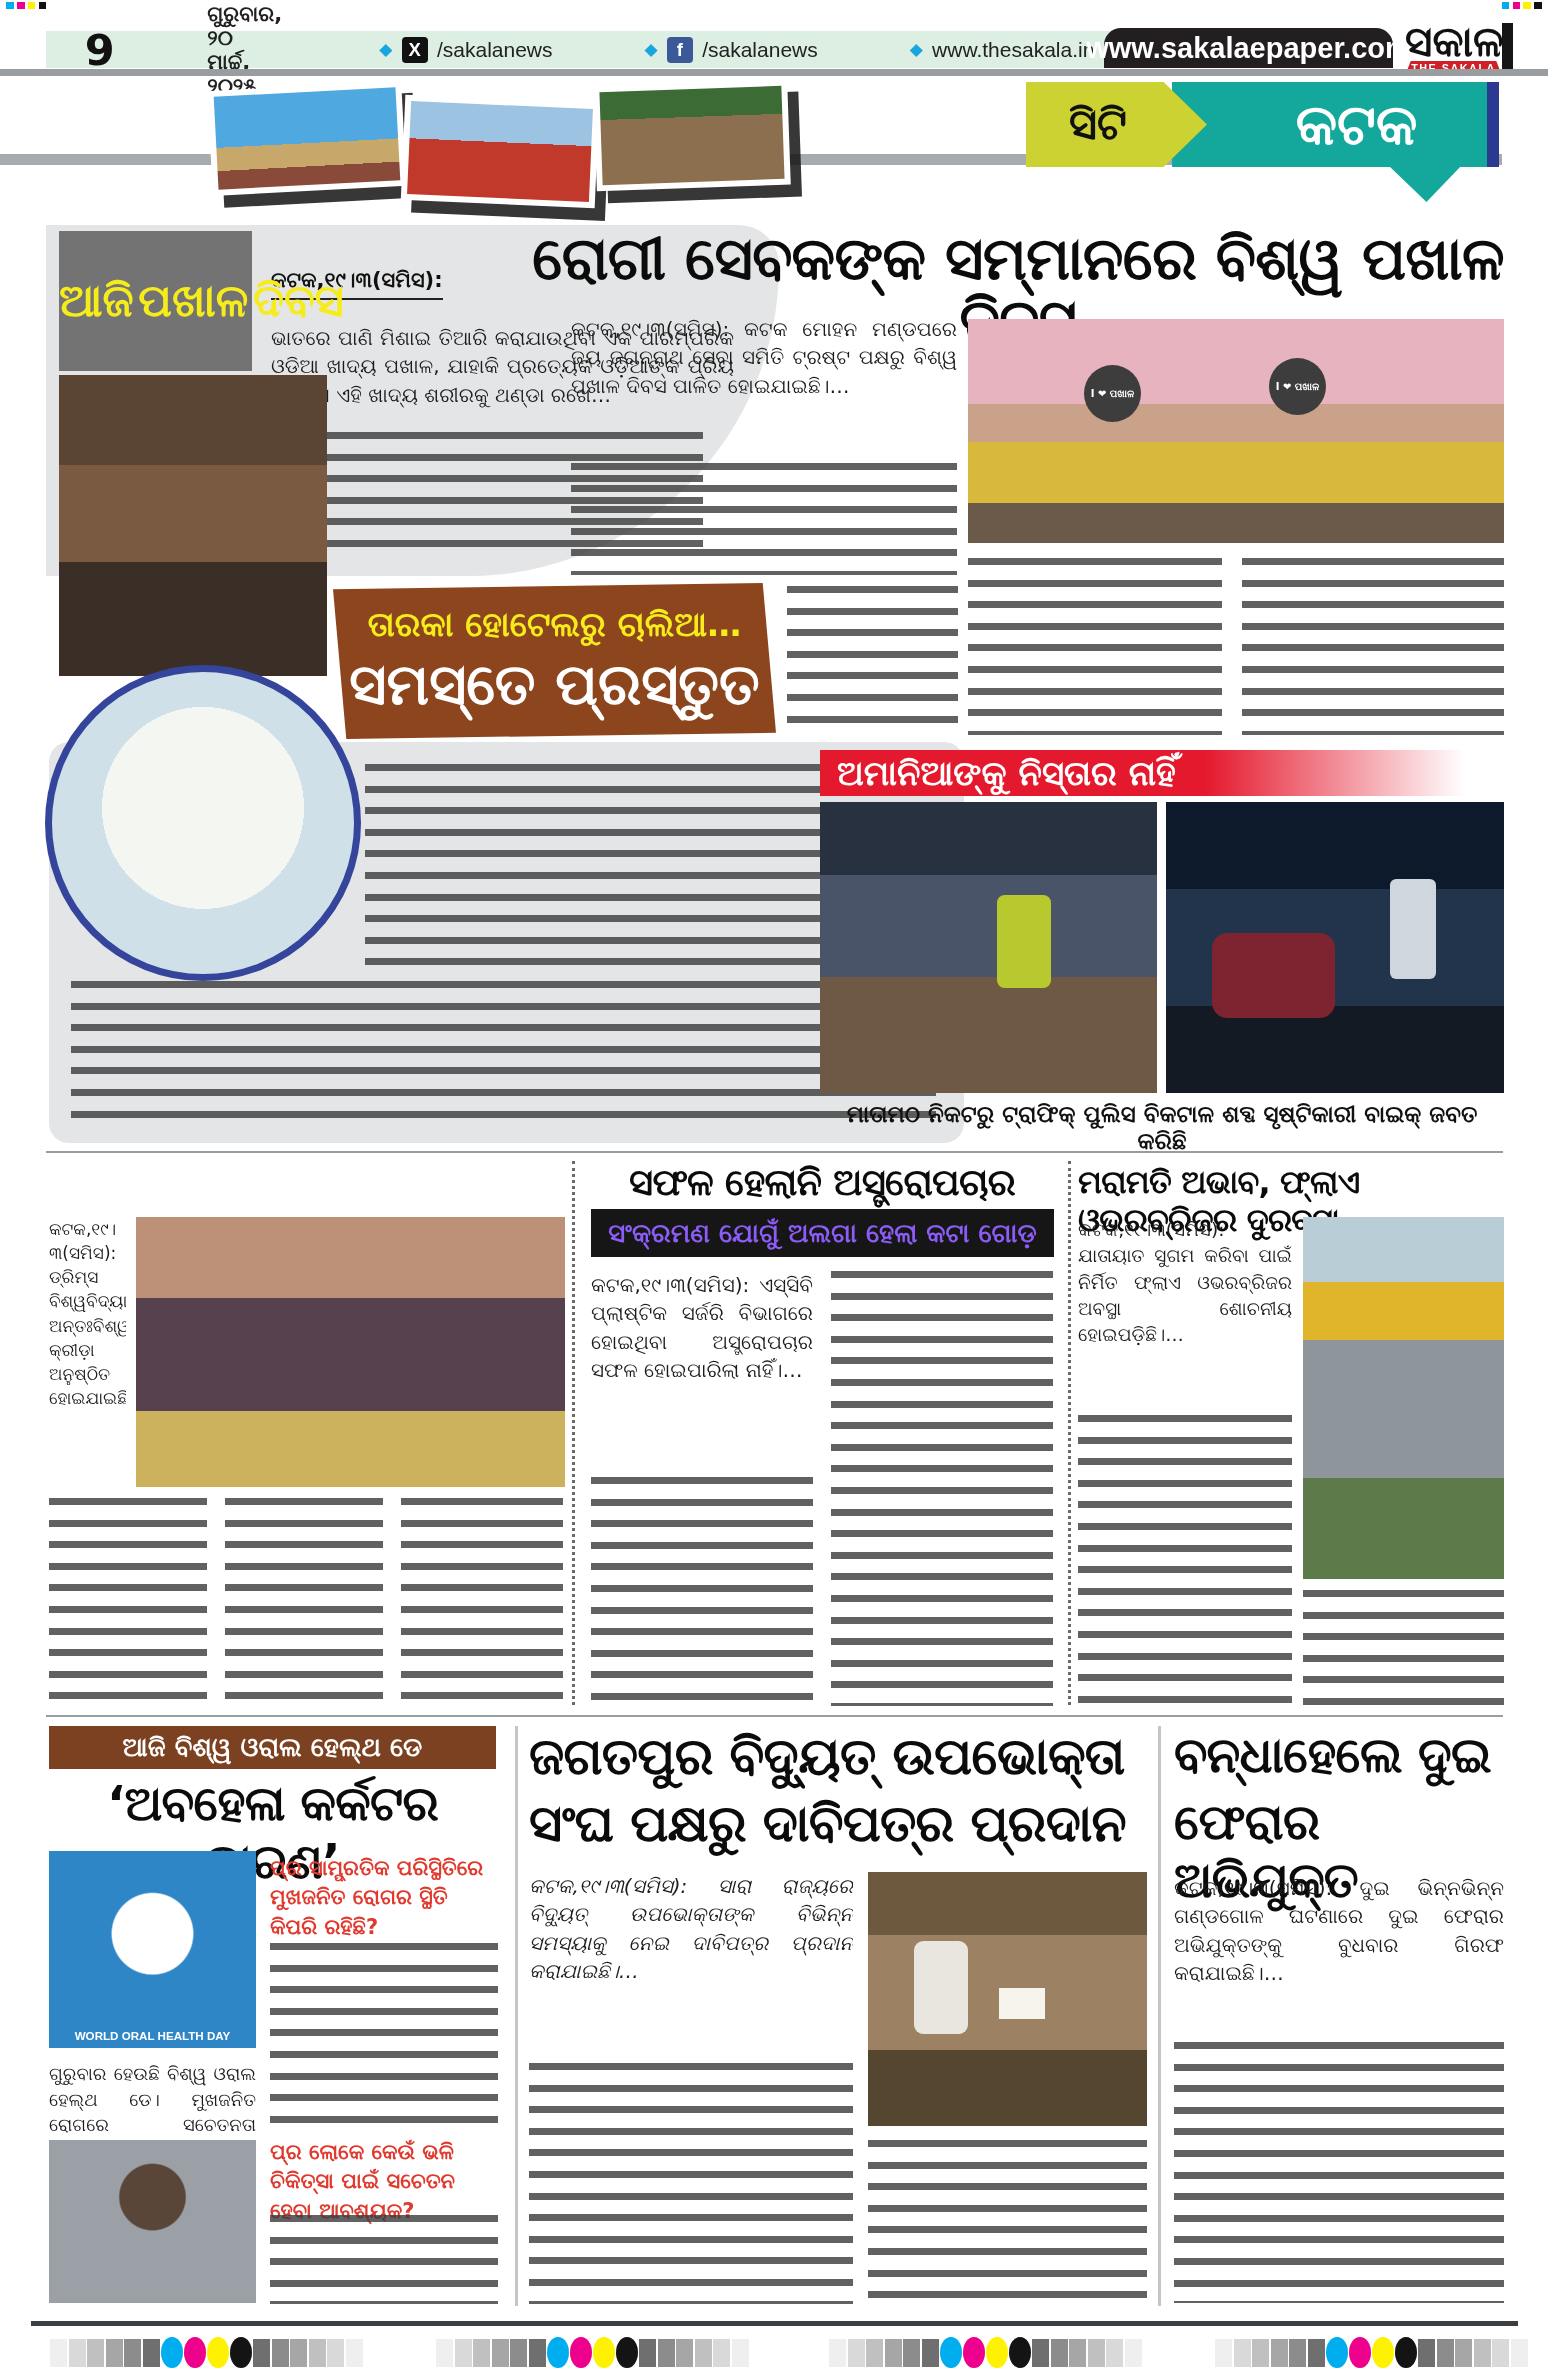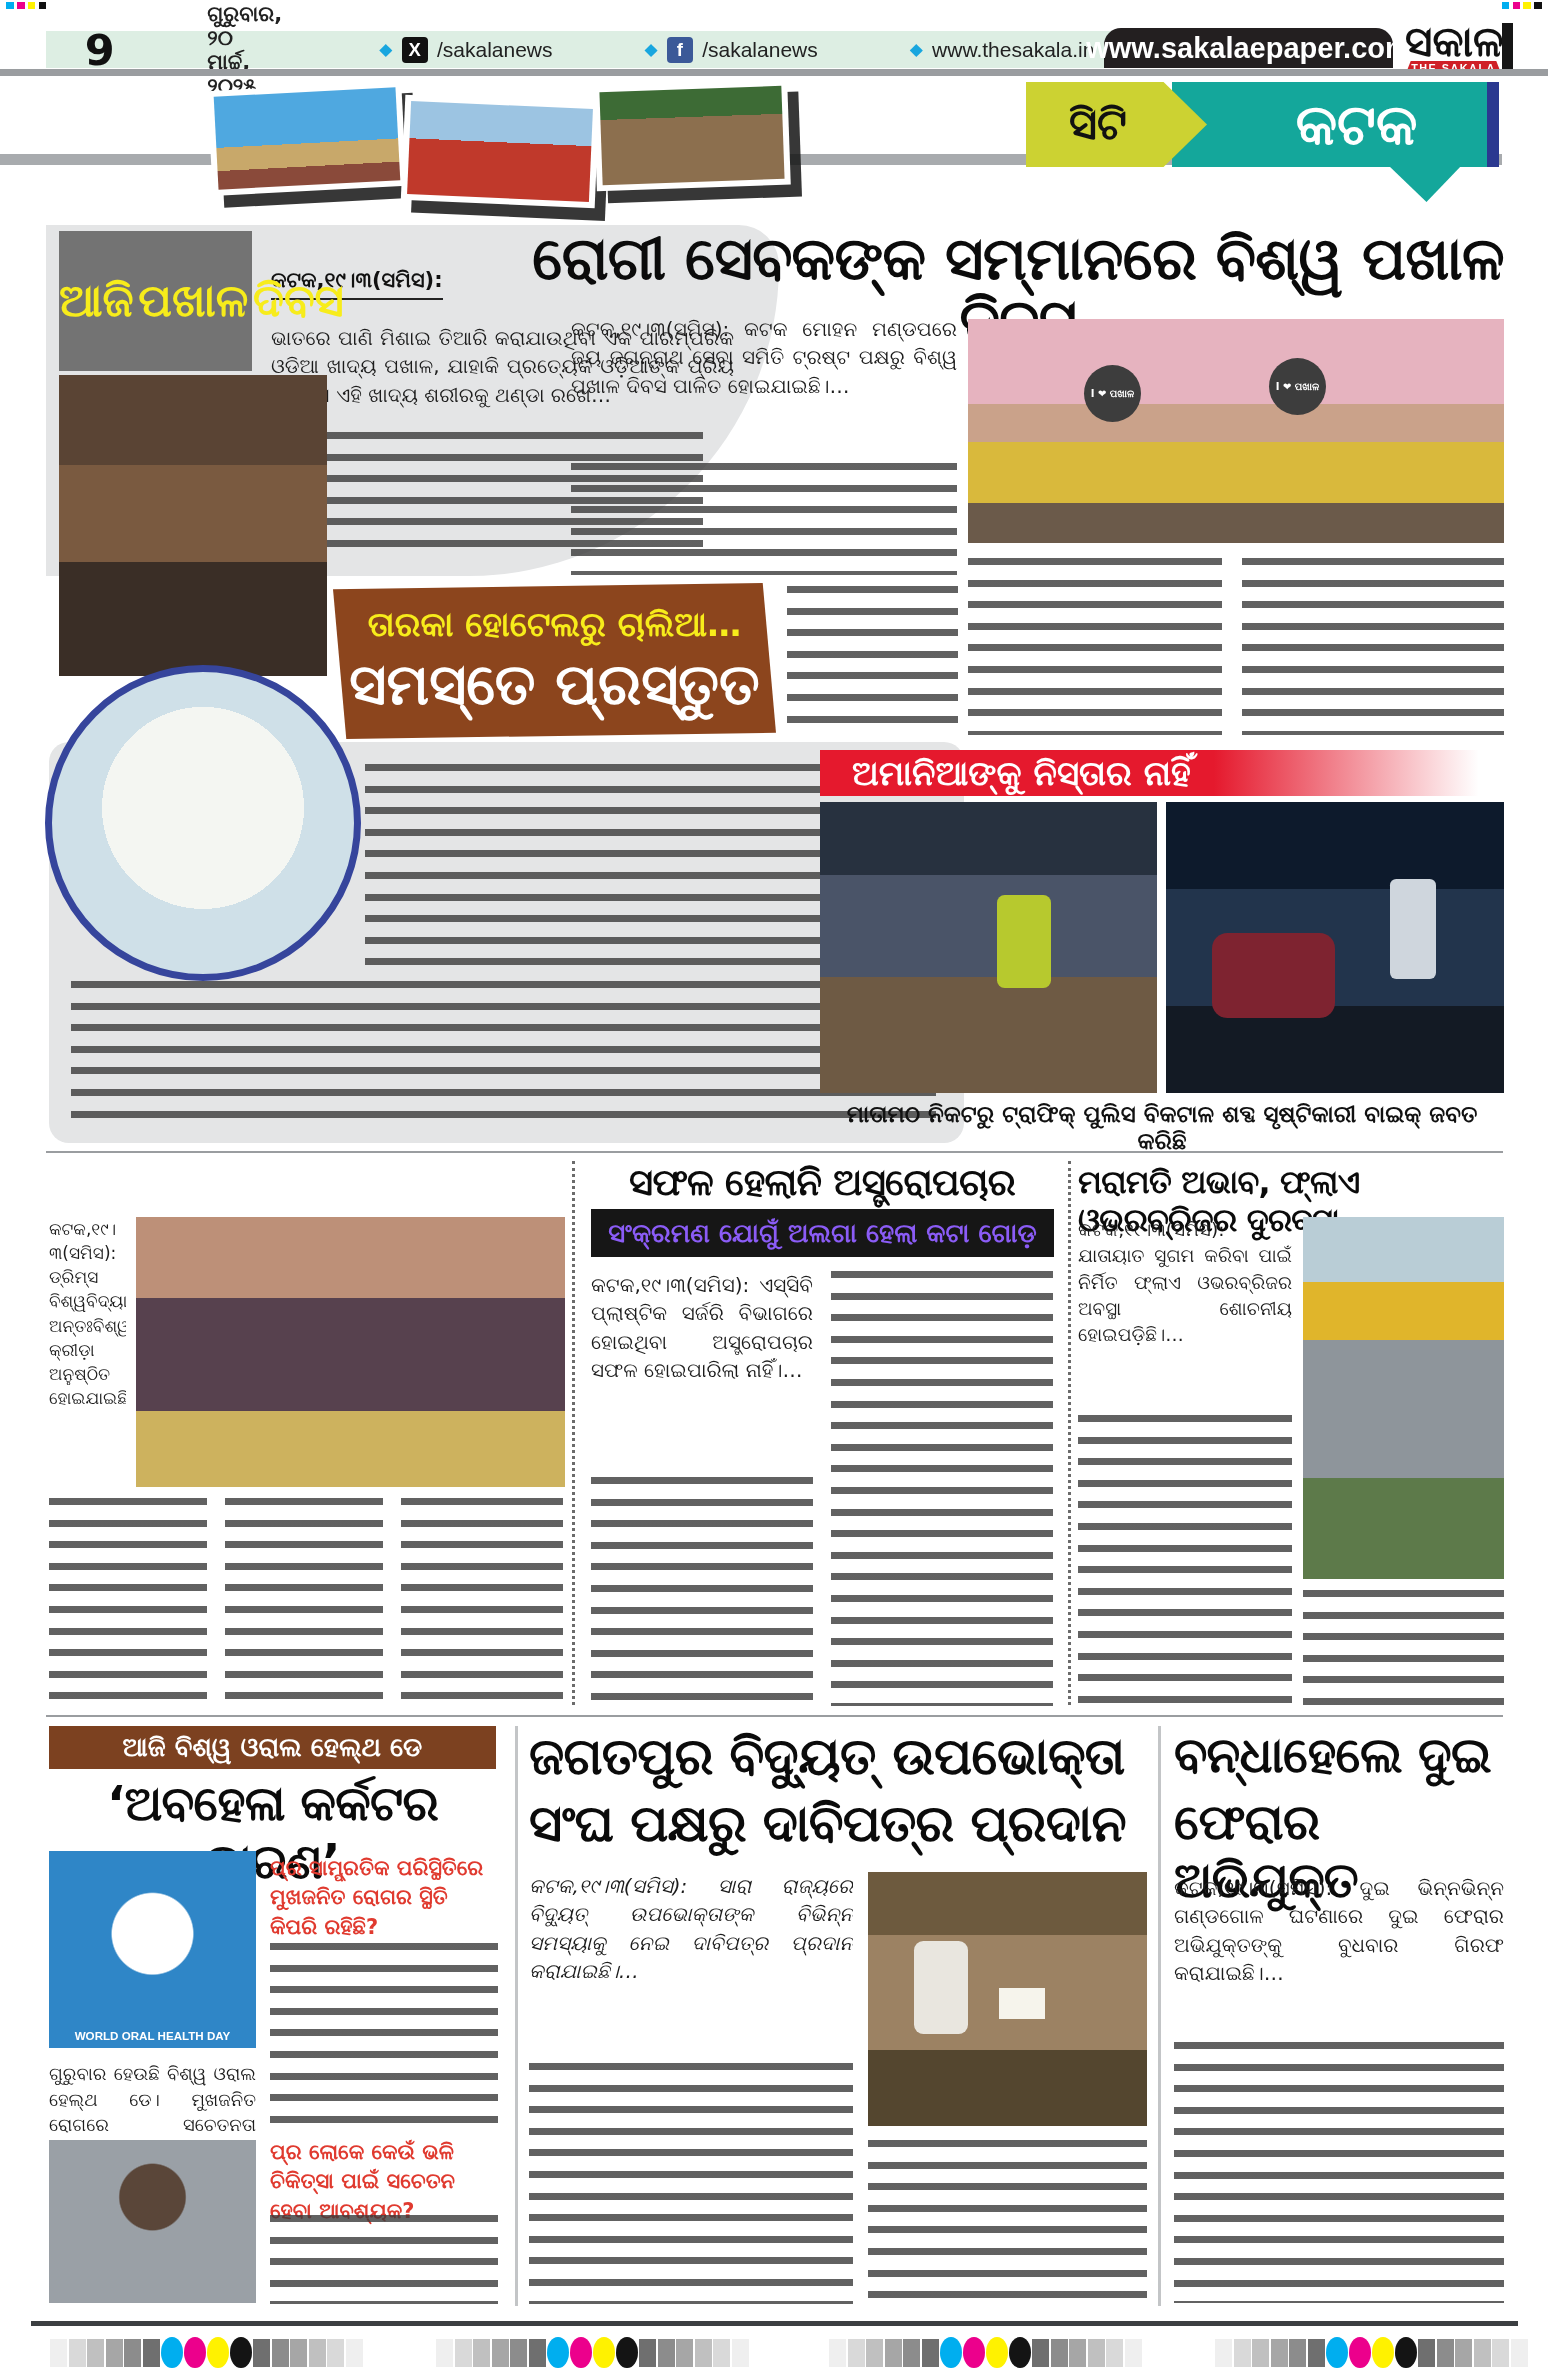--- a/index.html
+++ b/index.html
@@ -29,21 +29,21 @@
   .blob{background:#e4e5e6;border-bottom-right-radius:355px;border-top-right-radius:46px;}
   .badge{background:#737373;display:flex;flex-direction:row;align-items:center;justify-content:space-between;gap:4.6px;}
   .badge div{color:#f7ec1b;font-weight:800;font-size:45px;line-height:1.1;}
   .dateline{font-size:21px;font-weight:700;border-bottom:2.3px solid #222;display:inline-block;padding-bottom:6.2px;}
   .bodytx{font-size:20px;line-height:1.42;text-align:justify;color:#1c1c1c;}
   .greek{background-image:repeating-linear-gradient(to bottom,#3a3a3a 0 7px,rgba(0,0,0,0) 7px 21.6px);opacity:.8;}
   .headline{font-weight:800;color:#0b0b0b;letter-spacing:-0.8px;}
   .brownbox{background:#8c451d;display:flex;flex-direction:column;align-items:center;justify-content:center;
             clip-path:polygon(0 4%,97% 0,100% 96%,3% 100%);}
   .redband{background:linear-gradient(90deg,#e5192d 0%,#e5192d 55%,rgba(229,25,45,0) 92%);
-           color:#fff;font-weight:800;display:flex;align-items:center;padding-left:32px;}
+           color:#fff;font-weight:800;display:flex;align-items:center;padding-left:17px;}
   .caption{font-size:23px;font-weight:700;text-align:center;}
   .dotrule{border-left:3.1px dotted #6b6b6b;width:0;}
   .solidrule{background:#c3c5c7;}
   .blackbar{background:#161616;color:#8b5cf6;font-weight:700;display:flex;align-items:center;justify-content:center;}
   .kickerbar{background:#7c4120;color:#fff;font-weight:700;display:flex;align-items:center;justify-content:center;}
   .redq{color:#e03a2f;font-size:21px;font-weight:700;line-height:1.4;}
   .ph{background-size:cover;}
   .chip{background:#3d3d3d;color:#fff;border-radius:50%;display:flex;align-items:center;justify-content:center;
         font-size:10px;font-weight:700;text-align:center;line-height:1.1;}
   .calgroup{display:flex;align-items:center;gap:1.5px;}

